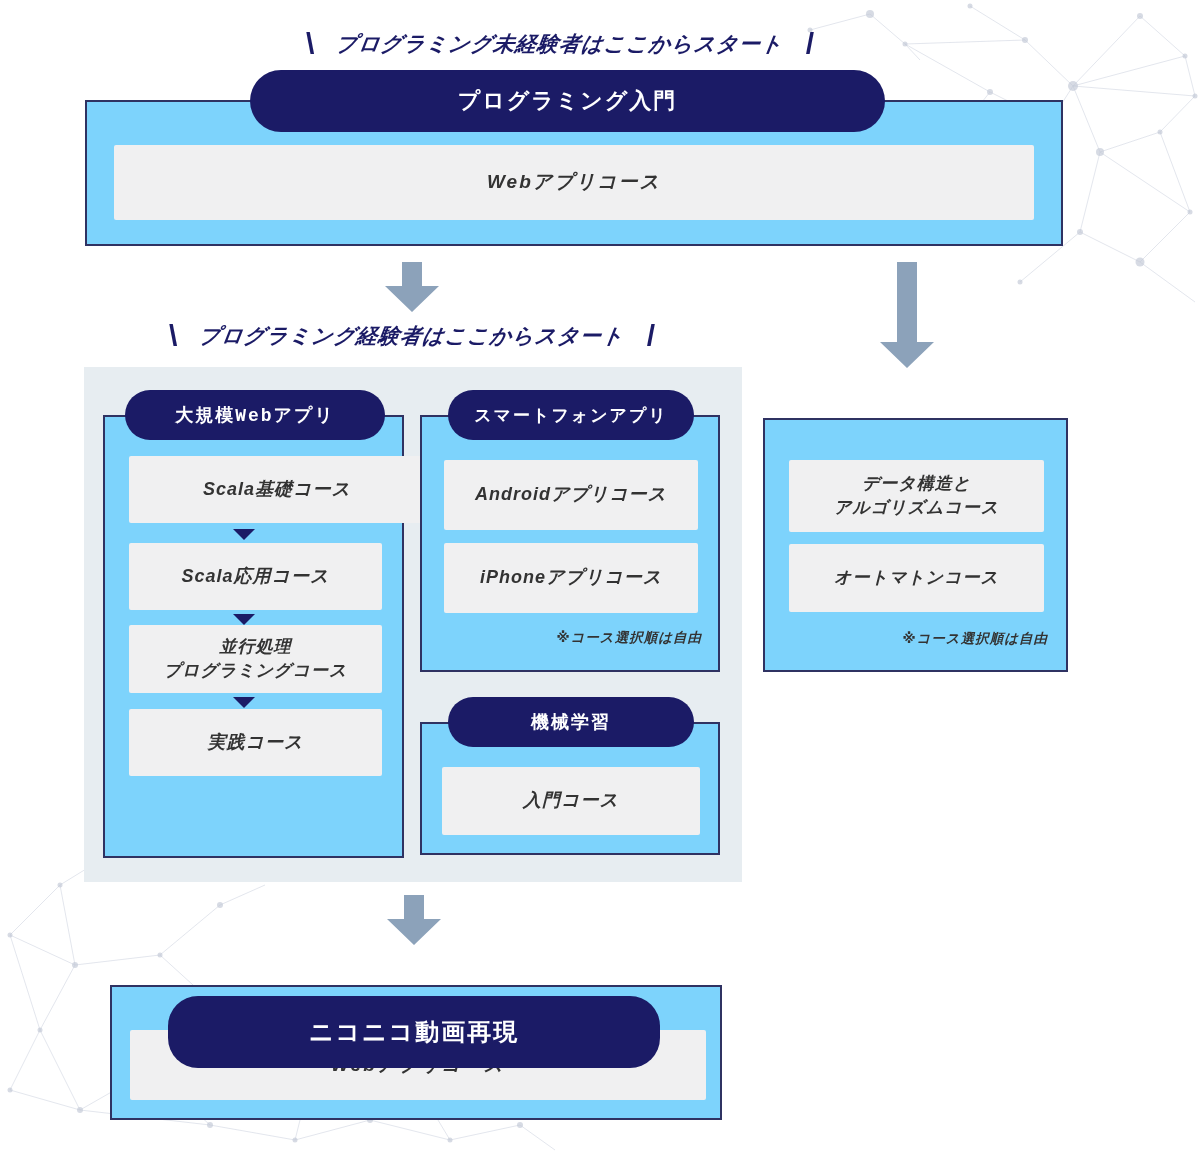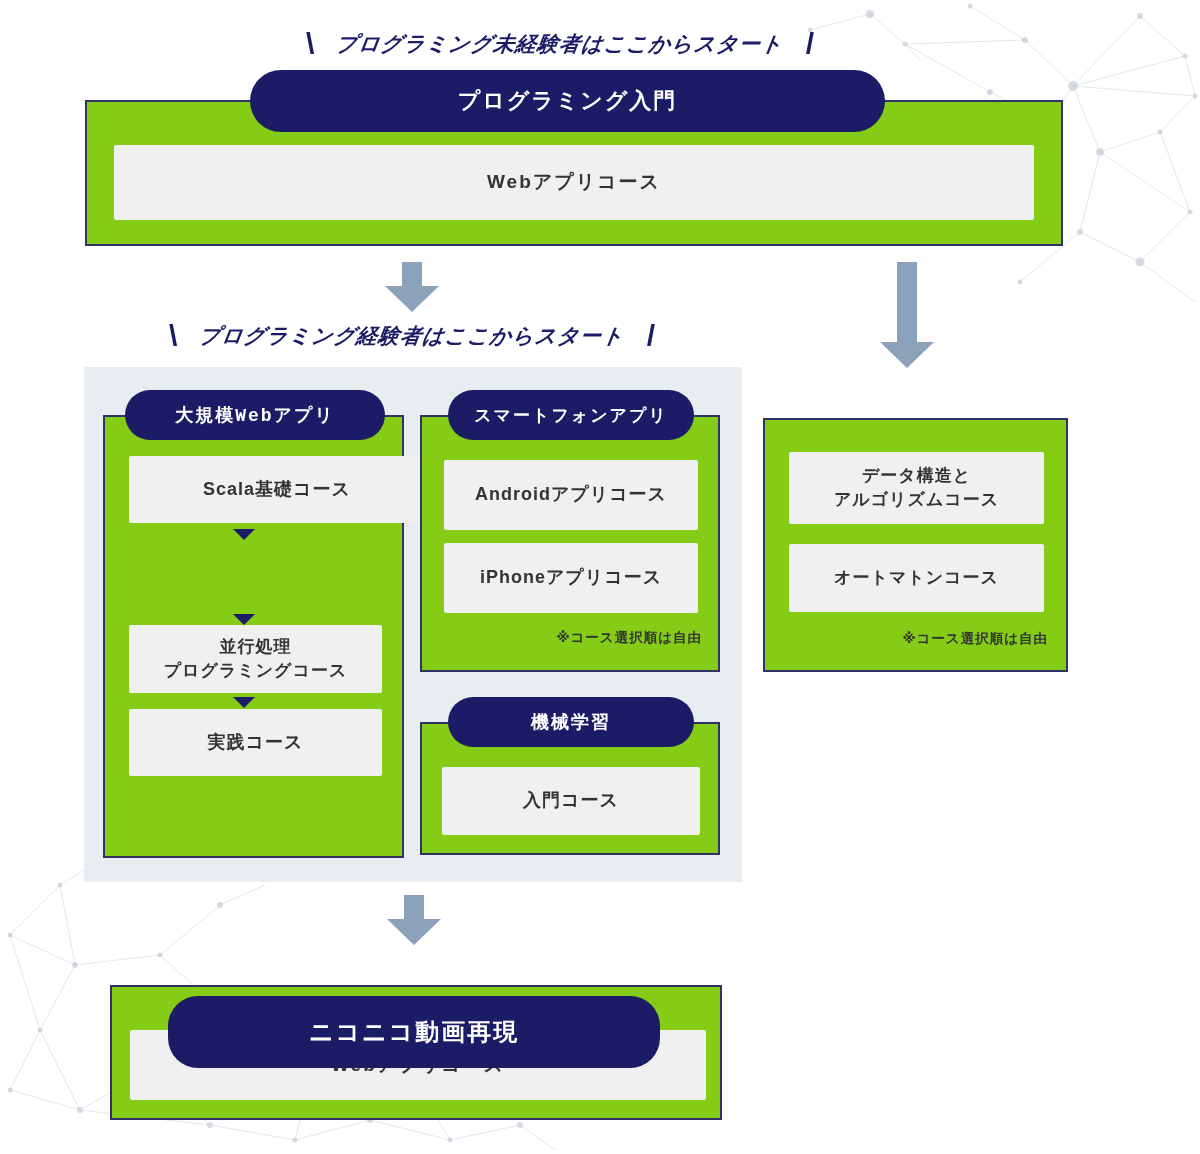--- a/index.html
+++ b/index.html
@@ -10,21 +10,21 @@
     --arrow:#8ca2ba;
     --text:#333333;
   }
   *{margin:0;padding:0;box-sizing:border-box;}
   body{background:#ffffff;font-family:"Liberation Sans","DejaVu Sans",sans-serif;}
   .canvas{position:relative;width:1200px;height:1154px;background:#ffffff;overflow:hidden;}
   .net{position:absolute;pointer-events:none;}
   .hdr{position:absolute;display:flex;align-items:center;justify-content:center;gap:22px;color:var(--navy);}
   .hdr-text{font-size:21px;font-weight:bold;font-style:italic;transform:skewX(-8deg);letter-spacing:1px;white-space:nowrap;}
   .slash{font-size:30px;font-weight:600;font-style:normal;line-height:1;}
-  .outline-box{position:absolute;background:#84cc16;border:2px solid var(--border);}
+  .outline-box{position:absolute;background:#7dd3fc;border:2px solid var(--border);font-style:italic;}
   .pill{position:absolute;background:var(--navy);color:#ffffff;font-weight:bold;display:flex;align-items:center;justify-content:center;letter-spacing:2px;white-space:nowrap;z-index:3;font-family:Liberation Mono, monospace;}
   .course{position:absolute;background:var(--graybox);color:var(--text);font-weight:bold;display:flex;align-items:center;justify-content:center;text-align:center;white-space:pre-line;border-radius:2px;line-height:1.4;}
   .tri{position:absolute;width:0;height:0;border-left:11px solid transparent;border-right:11px solid transparent;border-top:11px solid var(--navy);}
   .note{position:absolute;font-size:13.5px;font-weight:bold;color:var(--text);letter-spacing:1px;white-space:nowrap;}
   .panel{position:absolute;background:var(--panel);}
   .arrow{position:absolute;}
   .arrow polygon{fill:var(--arrow);}
 </style>
 </head>
 <body>
@@ -106,20 +106,21 @@
     <span class="slash">\</span>
     <span class="hdr-text">プログラミング経験者はここからスタート</span>
     <span class="slash">/</span>
   </div>
 
   <div class="panel" style="left:84px;top:367px;width:658px;height:515px;"></div>
 
   <div class="outline-box" style="left:103px;top:415px;width:301px;height:443px;">
     <div class="course" style="left:24px;top:39px;width:296px;height:67px;font-size:18px;letter-spacing:1px;">Scala基礎コース</div>
     <div class="tri" style="left:128px;top:112px;"></div>
+    <div class="course" style="left:24px;top:126px;width:253px;height:67px;font-size:18px;letter-spacing:1px;">Scala応用コース</div>
     <div class="tri" style="left:128px;top:197px;"></div>
     <div class="course" style="left:24px;top:208px;width:253px;height:68px;font-size:17px;letter-spacing:1px;">並行処理
 プログラミングコース</div>
     <div class="tri" style="left:128px;top:280px;"></div>
     <div class="course" style="left:24px;top:292px;width:253px;height:67px;font-size:18px;letter-spacing:1px;">実践コース</div>
   </div>
   <div class="pill" style="left:125px;top:390px;width:260px;height:50px;border-radius:25px;font-size:18px;">大規模Webアプリ</div>
 
   <div class="outline-box" style="left:420px;top:415px;width:300px;height:257px;">
     <div class="course" style="left:22px;top:43px;width:254px;height:70px;font-size:18px;letter-spacing:1px;">Androidアプリコース</div>
@@ -127,21 +128,21 @@
     <div class="note" style="right:16px;top:212px;">※コース選択順は自由</div>
   </div>
   <div class="pill" style="left:448px;top:390px;width:246px;height:50px;border-radius:25px;font-size:17px;">スマートフォンアプリ</div>
 
   <div class="outline-box" style="left:420px;top:722px;width:300px;height:133px;">
     <div class="course" style="left:20px;top:43px;width:258px;height:68px;font-size:18px;letter-spacing:1px;">入門コース</div>
   </div>
   <div class="pill" style="left:448px;top:697px;width:246px;height:50px;border-radius:25px;font-size:18px;">機械学習</div>
 
   <div class="outline-box" style="left:763px;top:418px;width:305px;height:254px;">
-    <div class="course" style="left:24px;top:32px;width:255px;height:72px;font-size:17px;letter-spacing:1px;">データ構造と
+    <div class="course" style="left:24px;top:40px;width:255px;height:72px;font-size:17px;letter-spacing:1px;">データ構造と
 アルゴリズムコース</div>
     <div class="course" style="left:24px;top:124px;width:255px;height:68px;font-size:17px;letter-spacing:1px;">オートマトンコース</div>
     <div class="note" style="right:18px;top:210px;">※コース選択順は自由</div>
   </div>
 
   <svg class="arrow" style="left:387px;top:895px;" width="54" height="50" viewBox="0 0 54 50">
     <polygon points="17,0 37,0 37,24 54,24 27,50 0,24 17,24"></polygon>
   </svg>
 
   <div class="outline-box" style="left:110px;top:985px;width:612px;height:135px;">

